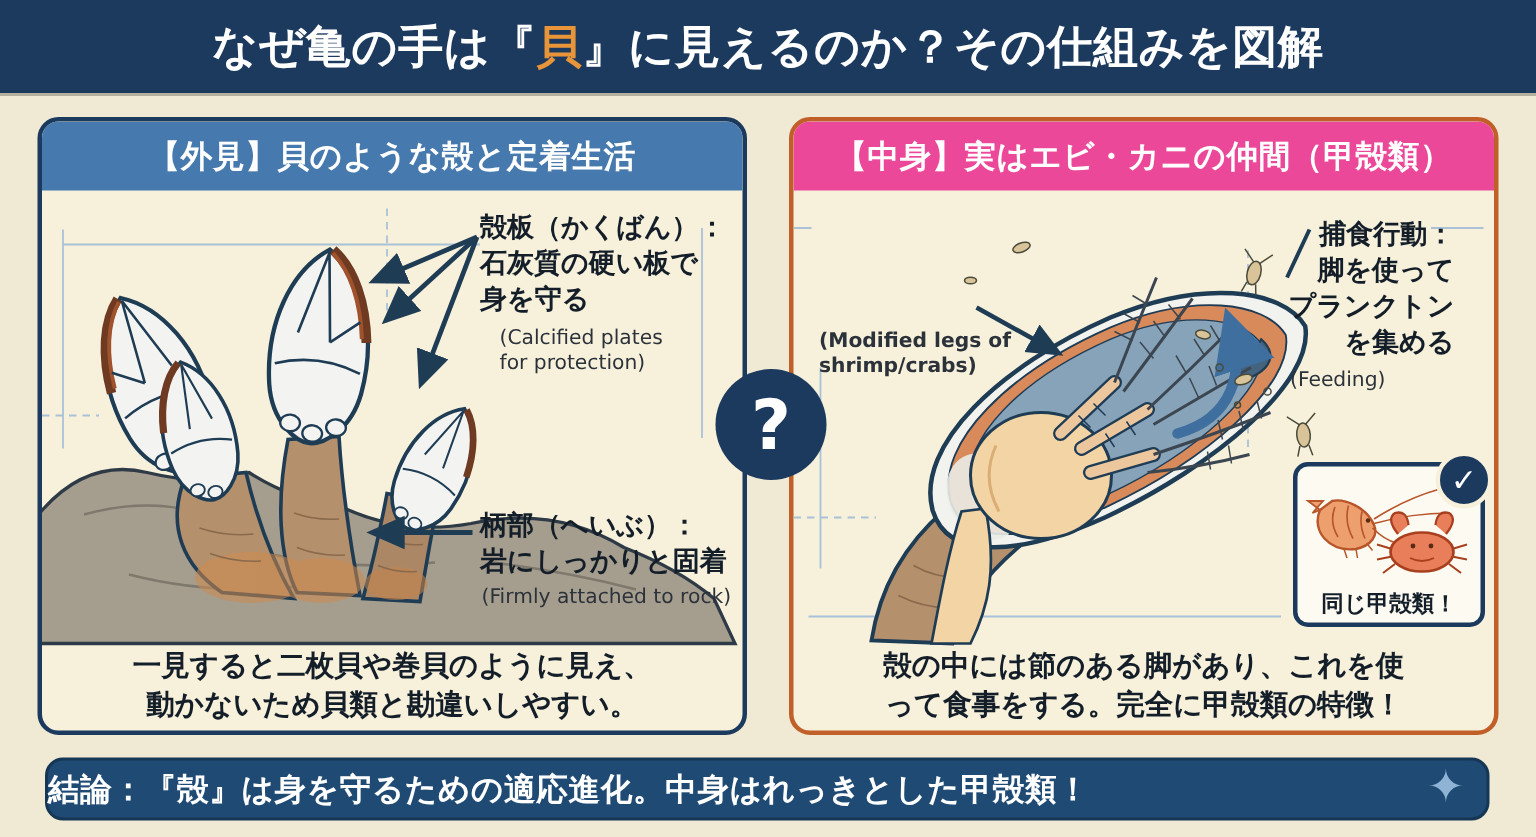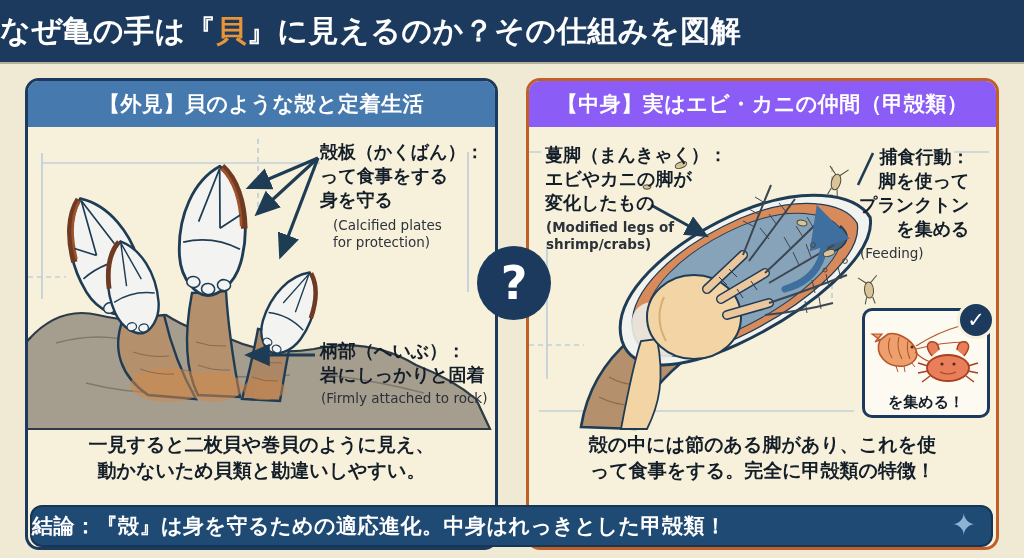--- a/index.html
+++ b/index.html
@@ -5,38 +5,38 @@
   * { margin:0; padding:0; box-sizing:border-box; }
   html,body { width:1024px; height:558px; }
   body {
     position:relative; overflow:hidden;
     background:#f0ead4;
     font-family:"DejaVu Sans","Liberation Sans",sans-serif;
     color:#18222e;
   }
   .header {
     position:absolute; left:0; top:0; width:1024px; height:62px;
-    background:#1c3a5e; display:flex; align-items:center; justify-content:flex-start;
+    background:#1c3a5e; display:flex; align-items:center; justify-content:center;
     box-shadow:0 2px 0 rgba(0,0,0,.25);
   }
   .header .title { color:#ffffff; font-size:30px; font-weight:bold; letter-spacing:.5px; }
   .header .hl { color:#e8953a; }
 
   .panel {
-    position:absolute; top:78px; width:473px; height:472px;
+    position:absolute; top:78px; width:473px; height:412px;
     border-radius:14px; border:3px solid; overflow:hidden; background:#f7f1dc;
   }
   .panel.left  { left:25px;  border-color:#1c3a5e; }
   .panel.right { left:526px; border-color:#c05f28; }
   .panel-header {
     height:46px; display:flex; align-items:center; justify-content:center;
     color:#fff; font-size:21px; font-weight:bold; letter-spacing:.5px;
   }
   .panel.left  .panel-header { background:#4679ad; }
-  .panel.right .panel-header { background:#8b5cf6; }
+  .panel.right .panel-header { background:#ec4899; }
   .panel-body { position:relative; width:467px; height:360px; }
   .illus { position:absolute; left:0; top:0; }
 
   .anno-jp {
     position:absolute; font-weight:bold; font-size:18px; line-height:1.33;
     color:#141e29; white-space:pre-line;
   }
   .anno-en {
     position:absolute; font-size:13.5px; line-height:1.25; font-weight:500;
     color:#2c323a; white-space:pre-line;
@@ -175,21 +175,21 @@
 
       <g stroke="#1f3c55" stroke-width="3.2" fill="none">
         <line x1="290" y1="31" x2="222" y2="60" marker-end="url(#ahL)"></line>
         <line x1="290" y1="31" x2="230" y2="86" marker-end="url(#ahL)"></line>
         <line x1="290" y1="31" x2="253" y2="128" marker-end="url(#ahL)"></line>
       </g>
       <line x1="287" y1="228" x2="221" y2="228" stroke="#1f3c55" stroke-width="3.2" marker-end="url(#ahL)"></line>
     </svg>
 
     <div class="anno-jp" style="left:292px; top:13px;">殻板（かくばん）：
-って食事をする
+石灰質の硬い板で
 身を守る</div>
     <div class="anno-en" style="left:293px; top:90px;margin-left:12px;">(Calcified plates
 for protection)</div>
 
     <div class="anno-jp" style="left:292px; top:212px;">柄部（へいぶ）：
 岩にしっかりと固着</div>
     <div class="anno-en" style="left:293px; top:263px;">(Firmly attached to rock)</div>
 
     <div class="caption">一見すると二枚貝や巻貝のように見え、
 動かないため貝類と勘違いしやすい。</div>
@@ -291,23 +291,20 @@
         <circle cx="296" cy="143" r="2" fill="none" stroke="#4a4a3a" stroke-width="1"></circle>
         <circle cx="316" cy="134" r="2.4" fill="none" stroke="#4a4a3a" stroke-width="1"></circle>
         <ellipse cx="152" cy="38" rx="6" ry="3" fill="#d9c49a" stroke="#4a4a3a" stroke-width="1" transform="rotate(-20 152 38)"></ellipse>
         <ellipse cx="118" cy="60" rx="4" ry="2.2" fill="#d9c49a" stroke="#4a4a3a" stroke-width="1"></ellipse>
       </g>
 
       <line x1="122" y1="78" x2="176" y2="108" stroke="#1f3c55" stroke-width="3" marker-end="url(#ahR)"></line>
       <line x1="329" y1="58" x2="344" y2="26" stroke="#1f3c55" stroke-width="2.6"></line>
     </svg>
 
-    <div class="anno-jp" style="left:16px; top:16px;">蔓脚（まんきゃく）：
-エビやカニの脚が
-変化したもの</div>
     <div class="anno-en" style="left:17px; top:92px;font-weight:bold;">(Modified legs of
 shrimp/crabs)</div>
 
     <div class="anno-jp" style="left:330px; top:18px;text-align:right;">捕食行動：
 脚を使って
 プランクトン
 を集める</div>
     <div class="anno-en" style="left:331px; top:118px;">(Feeding)</div>
 
     <div class="crust-box">
@@ -325,21 +322,21 @@
         <g>
           <ellipse cx="82" cy="54" rx="21" ry="13" fill="#e87e5a" stroke="#a8401f" stroke-width="1.8"></ellipse>
           <path d="M66,42 q-8,-10 -2,-14 q8,-2 9,8" fill="#e87e5a" stroke="#a8401f" stroke-width="1.5"></path>
           <path d="M98,42 q8,-10 2,-14 q-8,-2 -9,8" fill="#e87e5a" stroke="#a8401f" stroke-width="1.5"></path>
           <path d="M62,52 l-10,-3 M62,57 l-10,2 M64,62 l-8,6 M102,52 l10,-3 M102,57 l10,2 M100,62 l8,6" stroke="#a8401f" stroke-width="1.4" fill="none"></path>
           <circle cx="76" cy="50" r="1.6" fill="#5a2a12"></circle>
             <circle cx="88" cy="50" r="1.6" fill="#5a2a12"></circle>
           <path d="M74,58 q8,4 16,0" fill="none" stroke="#a8401f" stroke-width="1.2"></path>
         </g>
       </svg>
-      <div class="crust-label">を集める！</div>
+      <div class="crust-label">同じ甲殻類！</div>
       <div class="check-badge">✓</div>
     </div>
 
     <div class="caption">殻の中には節のある脚があり、これを使
 って食事をする。完全に甲殻類の特徴！</div>
   </div>
 </div>
 
 <div class="conclusion">
   <span>結論：『殻』は身を守るための適応進化。中身はれっきとした甲殻類！</span>

